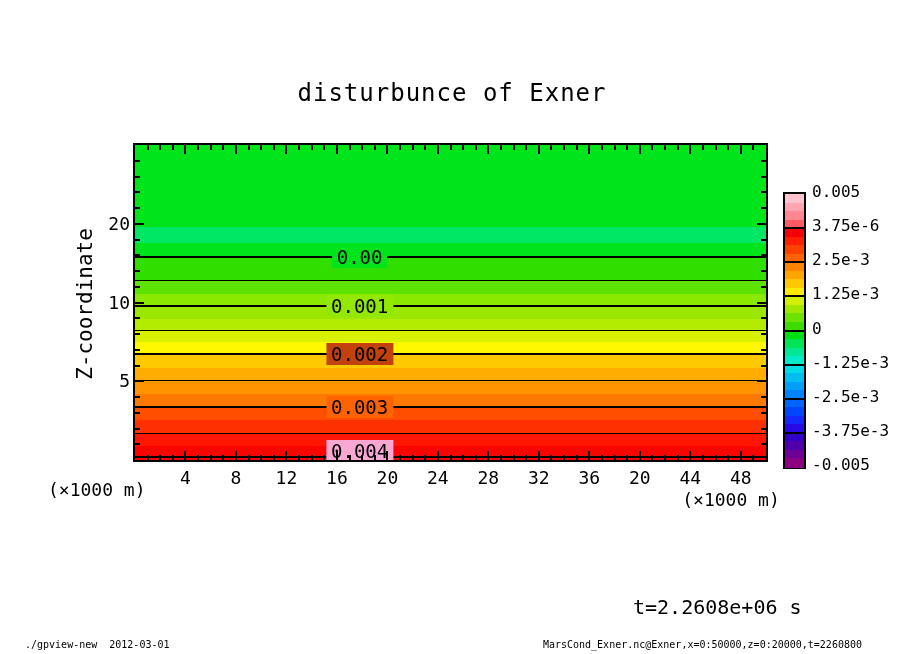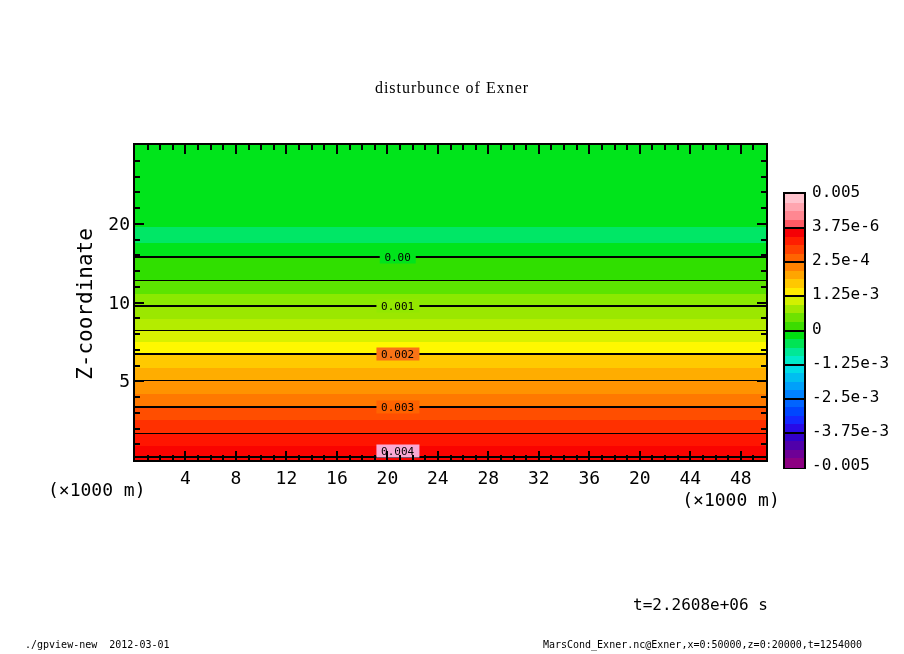--- a/index.html
+++ b/index.html
@@ -1,32 +1,32 @@
 <!DOCTYPE html>
 <html><head>
 <meta charset="utf-8">
 <style>
   html,body{margin:0;padding:0;background:#fff;}
   #canvas{position:relative;width:904px;height:654px;background:#ffffff;overflow:hidden;
           font-family:"DejaVu Sans Mono","Liberation Mono",monospace;color:#000;}
   .abs{position:absolute;}
-  #title{top:79px;left:0;right:0;text-align:center;font-size:16px;letter-spacing:1px;white-space:pre;font-family:Liberation Serif, serif;}
+  #title{top:79px;left:0;right:0;text-align:center;font-size:24px;letter-spacing:1px;white-space:pre;}
   #plot{left:135px;top:145px;width:631px;height:315px;border:2px solid #000;margin-left:-2px;margin-top:-2px;overflow:hidden;}
   .band{position:absolute;left:0;width:100%;}
   .contour{position:absolute;left:0;width:100%;background:#000;}
-  .contour-label{position:absolute;transform:translate(-50%,-50%);font-size:11px;padding:0 5px;white-space:pre;margin-left:38px;}
+  .contour-label{position:absolute;transform:translate(-50%,-50%);font-size:19px;padding:0 5px;white-space:pre;}
   .tick{position:absolute;background:#000;}
   .xlab{position:absolute;transform:translateX(-50%);font-size:18px;line-height:22px;white-space:pre;}
   .zlab{position:absolute;width:60px;text-align:right;font-size:18px;line-height:22px;white-space:pre;}
   #ylabel{left:-65px;top:292px;width:300px;text-align:center;font-size:21px;transform:rotate(-90deg);white-space:pre;}
   #xlabel{top:516px;left:0;right:0;text-align:center;font-size:21px;letter-spacing:1px;white-space:pre;}
   #unit-left{left:48px;top:479px;font-size:18px;white-space:pre;}
   #unit-right{left:640px;top:489px;width:182px;text-align:center;font-size:18px;white-space:pre;}
   #contour-interval{top:566px;left:0;right:0;text-align:center;font-size:18px;white-space:pre;}
-  #time-label{left:633px;top:595px;font-size:16px;white-space:pre;}
+  #time-label{left:633px;top:595px;font-size:20px;white-space:pre;}
   #cbar{left:783px;top:192px;width:19px;height:273px;border:2px solid #000;}
   .cbar-step{position:absolute;left:0;width:100%;}
   .cbar-sep{position:absolute;left:0;width:100%;height:2px;background:#000;}
   .cbar-lab{position:absolute;left:812px;font-size:16px;line-height:20px;white-space:pre;}
   #footer-left{left:25px;top:639px;font-size:10px;white-space:pre;}
   #footer-right{right:42px;top:639px;font-size:10px;white-space:pre;}
 </style>
 </head>
 <body>
 
@@ -53,21 +53,21 @@
       <div class="band" style="top: 274.995px; height: 13.6725px; background: rgb(255, 48, 0);"></div>
       <div class="band" style="top: 288.067px; height: 13.515px; background: rgb(255, 21, 0);"></div>
       <div class="band" style="top: 300.983px; height: 14.6175px; background: rgb(250, 3, 0);"></div>
       <div class="contour" style="top: 111.455px; height: 2px;"></div>
       <div class="contour-label" style="left: 224.636px; top: 112.455px; background: rgb(0, 228, 27);">0.00</div>
       <div class="contour" style="top: 135.423px; height: 1px;"></div>
       <div class="contour" style="top: 159.965px; height: 2px;"></div>
       <div class="contour-label" style="left: 224.636px; top: 160.965px; background: rgb(147, 232, 0);">0.001</div>
       <div class="contour" style="top: 184.562px; height: 1px;"></div>
       <div class="contour" style="top: 208.002px; height: 2px;"></div>
-      <div class="contour-label" style="left: 224.636px; top: 209.002px; background: #f97316;">0.002</div>
+      <div class="contour-label" style="left: 224.636px; top: 209.002px; background: #c2410c;">0.002</div>
       <div class="contour" style="top: 235.435px; height: 1px;"></div>
       <div class="contour" style="top: 260.923px; height: 2px;"></div>
       <div class="contour-label" style="left: 224.636px; top: 261.923px; background: rgb(255, 99, 0);">0.003</div>
       <div class="contour" style="top: 287.567px; height: 1px;"></div>
       <div class="contour" style="top: 311.007px; height: 2px;"></div>
       <div class="contour-label" style="left: 224.636px; top: 306.022px; background: #f9a8d4;">0.004</div>
       <div class="tick" style="left: 11.62px; top: 0px; width: 2px; height: 5px;"></div>
       <div class="tick" style="left: 11.62px; top: 310px; width: 2px; height: 5px;"></div>
       <div class="tick" style="left: 24.24px; top: 0px; width: 2px; height: 5px;"></div>
       <div class="tick" style="left: 24.24px; top: 310px; width: 2px; height: 5px;"></div>
@@ -246,38 +246,38 @@
       <div class="cbar-sep" style="top: 33.125px;"></div>
       <div class="cbar-sep" style="top: 67.25px;"></div>
       <div class="cbar-sep" style="top: 101.375px;"></div>
       <div class="cbar-sep" style="top: 135.5px;"></div>
       <div class="cbar-sep" style="top: 169.625px;"></div>
       <div class="cbar-sep" style="top: 203.75px;"></div>
       <div class="cbar-sep" style="top: 237.875px;"></div>
     </div>
 
   <div class="abs" id="footer-left">./gpview-new  2012-03-01</div>
-  <div class="abs" id="footer-right">MarsCond_Exner.nc@Exner,x=0:50000,z=0:20000,t=1254000</div>
+  <div class="abs" id="footer-right">MarsCond_Exner.nc@Exner,x=0:50000,z=0:20000,t=2260800</div>
 <div class="xlab" style="left: 185.48px; top: 467px;">4</div>
     <div class="xlab" style="left: 235.96px; top: 467px;">8</div>
     <div class="xlab" style="left: 286.44px; top: 467px;">12</div>
     <div class="xlab" style="left: 336.92px; top: 467px;">16</div>
     <div class="xlab" style="left: 387.4px; top: 467px;">20</div>
     <div class="xlab" style="left: 437.88px; top: 467px;">24</div>
     <div class="xlab" style="left: 488.36px; top: 467px;">28</div>
     <div class="xlab" style="left: 538.84px; top: 467px;">32</div>
     <div class="xlab" style="left: 589.32px; top: 467px;">36</div>
     <div class="xlab" style="left: 639.8px; top: 467px;">20</div>
     <div class="xlab" style="left: 690.28px; top: 467px; text-align: right;">44</div>
     <div class="xlab" style="left: 740.76px; top: 467px;">48</div>
     <div class="zlab" style="left: 70px; top: 370.25px;">5</div>
     <div class="zlab" style="left: 70px; top: 291.5px;">10</div>
     <div class="zlab" style="left: 70px; top: 212.75px;">20</div>
     <div class="cbar-lab" style="top: 182px;">0.005</div>
     <div class="cbar-lab" style="top: 216.125px;">3.75e-6</div>
-    <div class="cbar-lab" style="top: 250.25px;">2.5e-4</div>
+    <div class="cbar-lab" style="top: 250.25px;">2.5e-3</div>
     <div class="cbar-lab" style="top: 284.375px;">1.25e-3</div>
     <div class="cbar-lab" style="top: 318.5px;">0</div>
     <div class="cbar-lab" style="top: 352.625px;">-1.25e-3</div>
     <div class="cbar-lab" style="top: 386.75px;">-2.5e-3</div>
     <div class="cbar-lab" style="top: 420.875px;">-3.75e-3</div>
     <div class="cbar-lab" style="top: 455px;">-0.005</div>
   </div>
 
 </body></html>

